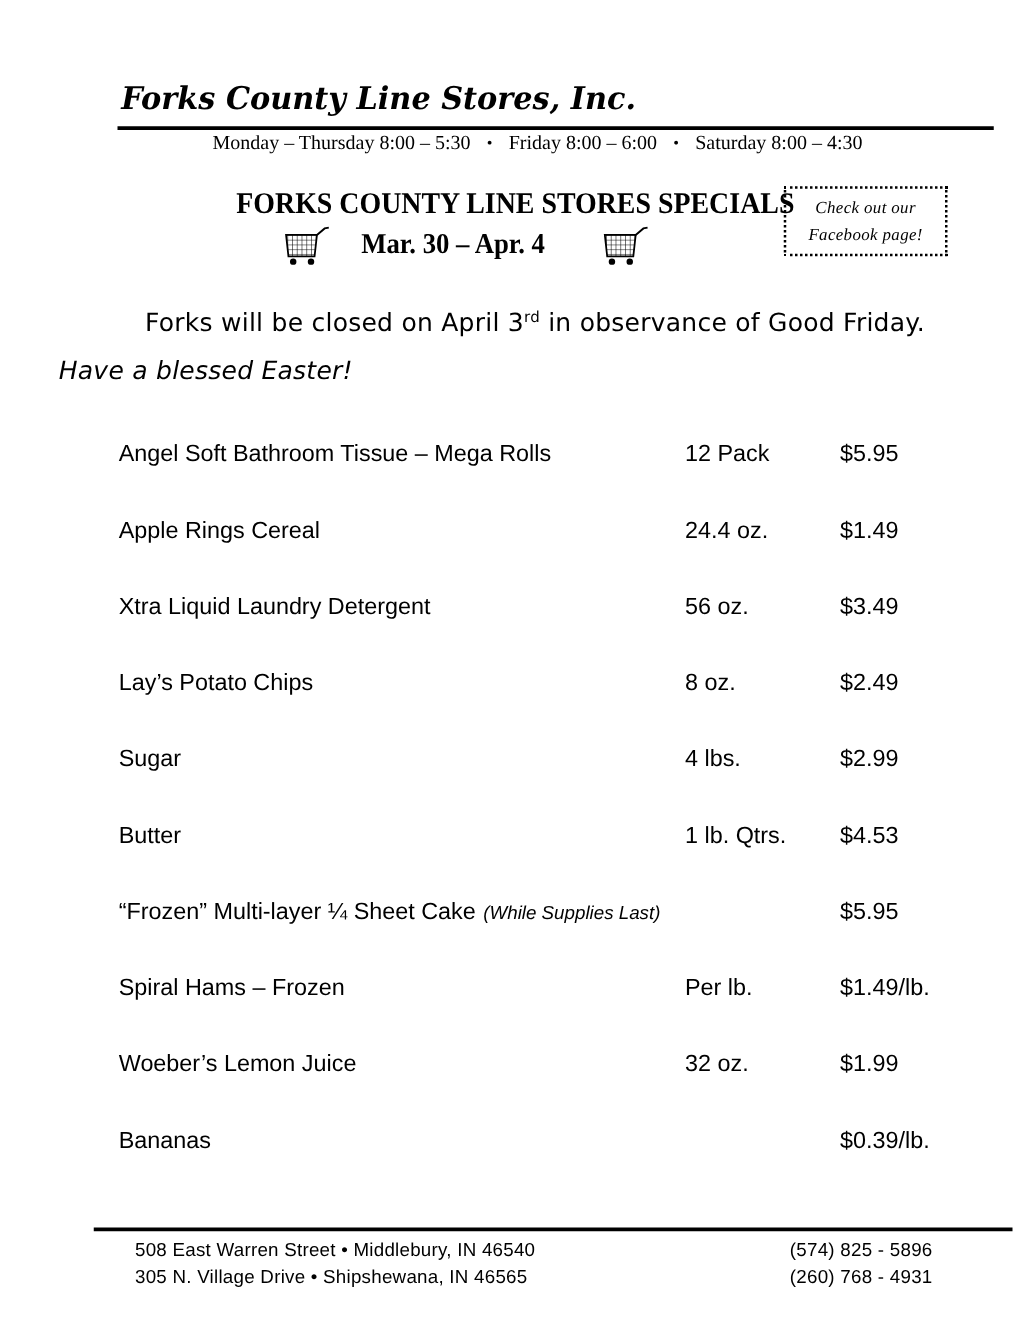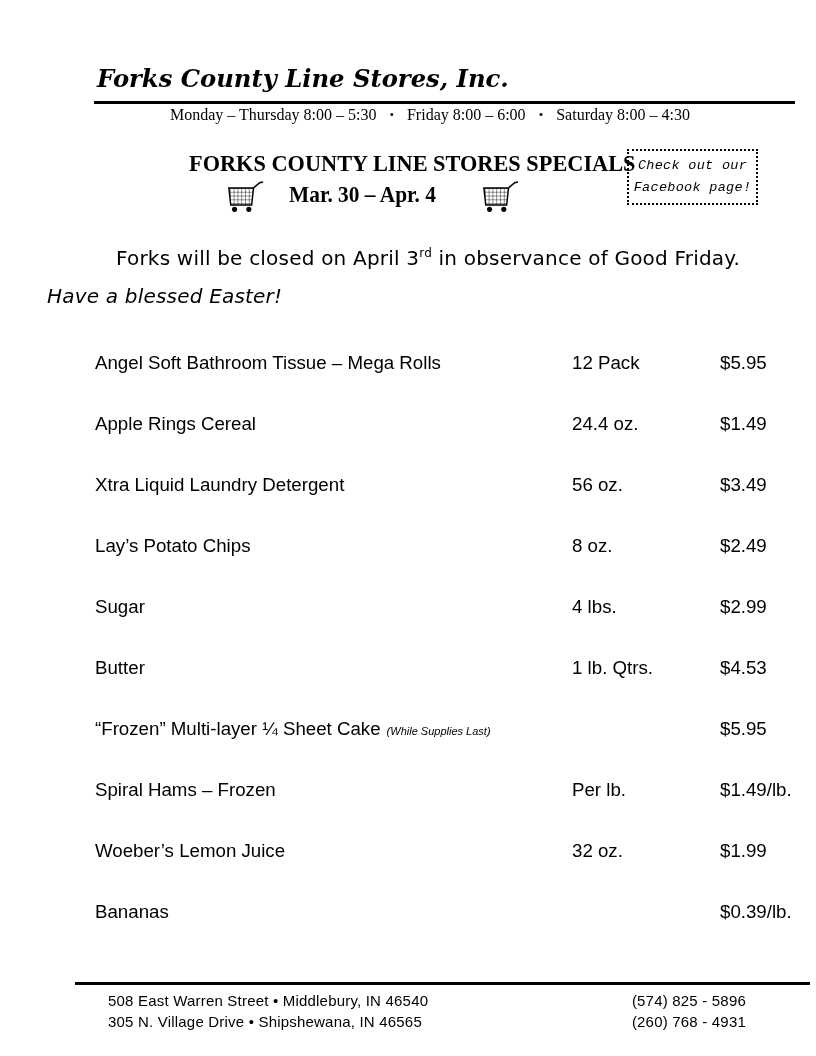--- a/index.html
+++ b/index.html
@@ -48,21 +48,21 @@
   }
   .cart{ position:absolute; width:38px; height:33px; }
   .cart-left{ left:226px; top:180px; }
   .cart-right{ left:481px; top:180px; }
 
   .facebook-box{
     position:absolute; left:627px; top:149px;
     width:131px; height:56px;
     border:2px dotted #000;
     display:flex; flex-direction:column; align-items:center; justify-content:center;
-    font-family:Liberation Mono, monospace; font-style:italic;
+    font-family:Liberation Serif, serif; font-style:italic;
     font-size:13.5px; line-height:22px; letter-spacing:0.3px;
     text-align:left; white-space:nowrap;
   }
 
   
   .notice-line1{
     position:absolute; left:90px; top:246px; width:676px;
     text-align:center; white-space:nowrap;
     font-family:"DejaVu Sans", sans-serif; 
     font-size:20px; letter-spacing:0.2px;
@@ -76,24 +76,24 @@
 
   
   .items-list{
     position:absolute; left:95px; top:351px; width:660px;
   }
   .item-row{
     display:grid;
     grid-template-columns:453px 124px auto;
     height:61px;
     align-items:start;
-    font-size:18.7px; line-height:23px;gap:24px;
+    font-size:18.7px; line-height:23px;
   }
   .item-name{ white-space:nowrap; }
-  .item-note{ font-style:italic; font-size:11px; margin-left:6px;margin-top:48px; }
+  .item-note{ font-style:italic; font-size:15px; margin-left:6px;margin-top:48px; }
   .item-size{ white-space:nowrap; }
   .item-price{ white-space:nowrap; }
 
   
   .footer-rule{
     position:absolute; left:75px; top:982px;
     width:735px; height:3px; background:#000;
   }
   .footer-rows{
     position:absolute; left:108px; top:990px; width:638px;

